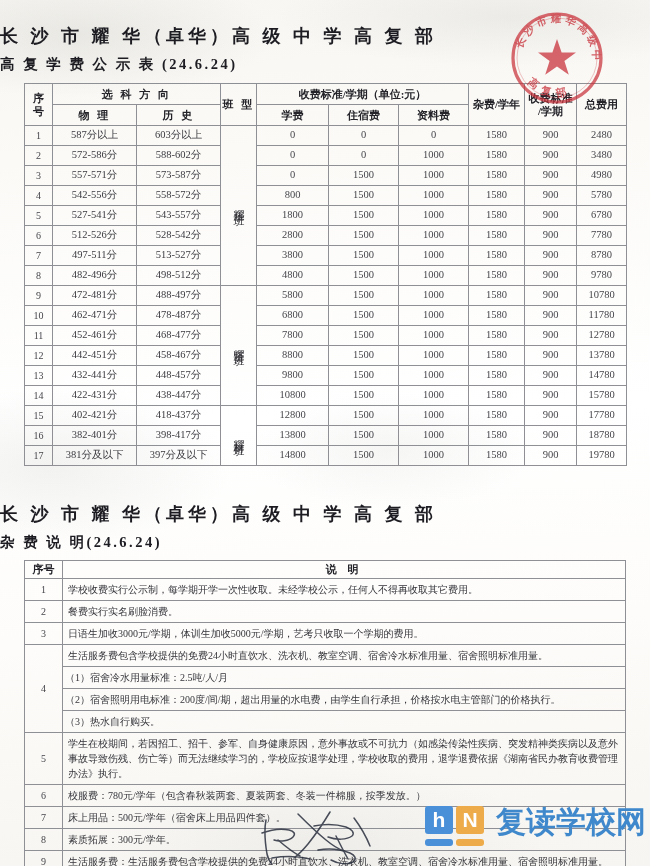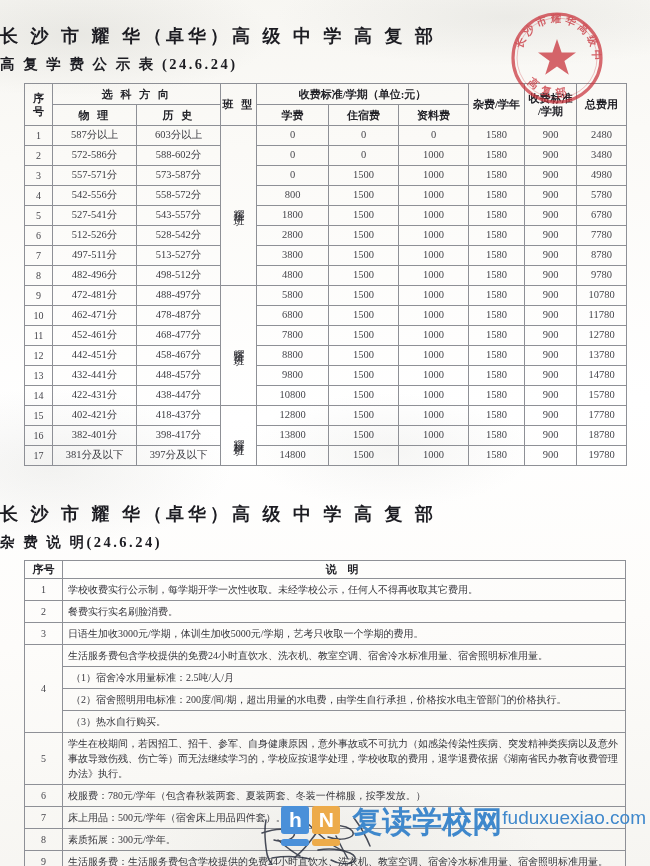--- a/index.html
+++ b/index.html
@@ -123,21 +123,21 @@
     padding: 0;
   }
   table.misc th.sp { letter-spacing: 4px; }
   table.misc td.no {
     text-align: center;
     width: 38px;
     color: #45454b;
     font-size: 10px;
   }
   table.misc td.txt { text-align: left; }
-  table.misc td.sub { text-align: left; padding-left: 8px; }
+  table.misc td.sub { text-align: left; padding-left: 2px; }
 
   
   #signature {
     position: absolute;
     left: 258px; top: 806px;
     width: 130px; height: 62px;
     z-index: 7;
     pointer-events: none;
     opacity: .8;
   }
@@ -535,17 +535,16 @@
 
   <div id="watermark">
     <div id="wm-logo">
       <div class="wm-box wm-h">h</div>
       <div class="wm-box wm-n">N</div>
       <div class="wm-bar-l"></div>
       <div class="wm-bar-r"></div>
     </div>
     <div id="wm-text">
       <div id="wm-cn">复读学校网</div>
-      <div id="wm-url">fuduxuexiao.com</div>
     </div>
   </div>
 
 </div>
 
 </body></html>

